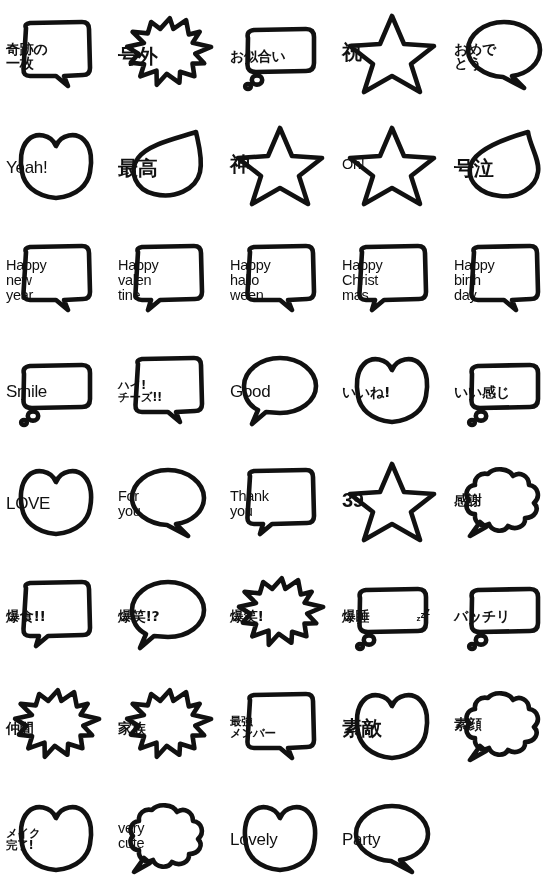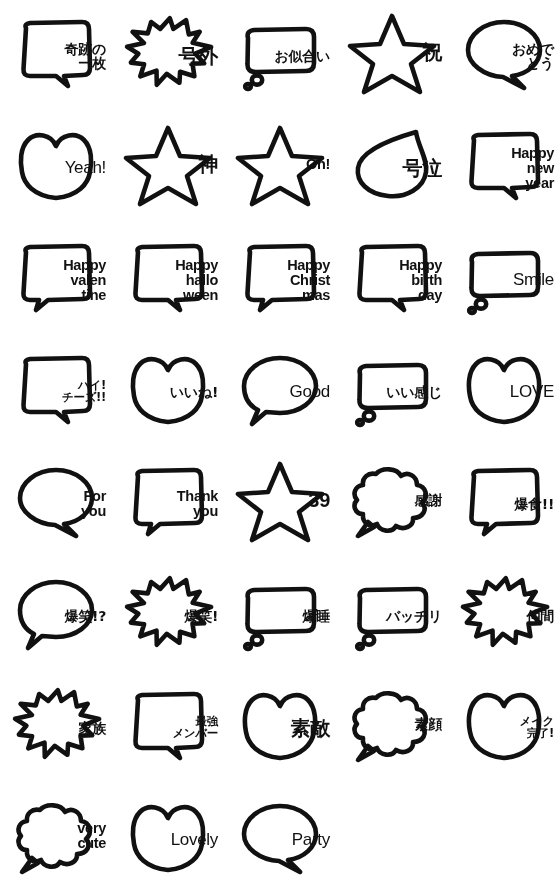--- a/index.html
+++ b/index.html
@@ -30,34 +30,34 @@
     position:absolute;
     left:0;top:0;
     width:100px;height:100px;
     overflow:visible;
   }
   .lbl{
     position:absolute;
     left:0;right:0;
     top:50%;
     transform:translateY(-50%);
-    text-align:right;
+    text-align:left;
     color:#111111;
     font-weight:700;
     line-height:1.02;
     letter-spacing:-0.3px;
     white-space:pre-line;
     pointer-events:none;
     z-index:3;
   }
   
   .s-jp   {font-size:14px;font-family:"DejaVu Sans",sans-serif;font-weight:700;}
   .s-jp-s {font-size:11.5px;font-family:"DejaVu Sans",sans-serif;font-weight:700;}
   .s-jp-l {font-size:20px;font-family:"DejaVu Sans",sans-serif;font-weight:700;}
-  .s-en   {font-size:14.5px;font-family:"Liberation Sans",sans-serif;font-weight:700;}
+  .s-en   {font-size:14.5px;font-family:"Liberation Sans",sans-serif;font-weight:400;}
   .s-en-l {font-size:17px;font-family:"Liberation Sans",sans-serif;font-weight:400;}
   .s-num  {font-size:20px;font-family:"Liberation Sans",sans-serif;font-weight:700;}
 
   .nudge-up{top:46%;}
 
   
   .zzz{
     position:absolute;
     right:12px;top:44px;
     font-size:9px;font-weight:700;color:#111;
@@ -117,20 +117,27 @@
     <div class="cell">
       <div class="emoji"><span><svg viewBox="0 0 100 100" xmlns="http://www.w3.org/2000/svg">
             <g fill="#ffffff" stroke="#111111" stroke-width="4.6" stroke-linejoin="round" stroke-linecap="round">
               <path d="M50 28 C45 16 30 14 22 22 C14 30 14 44 16 54 C18 66 28 78 50 80 C72 78 82 66 84 54 C86 44 86 30 78 22 C70 14 55 16 50 28 Z"></path>
             </g>
           </svg></span><div class="lbl s-en-l">Yeah!</div></div>
     </div>
     <div class="cell">
       <div class="emoji"><span><svg viewBox="0 0 100 100" xmlns="http://www.w3.org/2000/svg">
             <g fill="#ffffff" stroke="#111111" stroke-width="4.6" stroke-linejoin="round" stroke-linecap="round">
+              <path d="M78 14 C60 20 30 26 20 40 C10 54 18 72 36 76 C56 81 78 72 82 54 C85 40 80 24 78 14 Z"></path>
+            </g>
+          </svg></span><div class="lbl s-jp-l">最高</div></div>
+    </div>
+    <div class="cell">
+      <div class="emoji"><span><svg viewBox="0 0 100 100" xmlns="http://www.w3.org/2000/svg">
+            <g fill="#ffffff" stroke="#111111" stroke-width="4.6" stroke-linejoin="round" stroke-linecap="round">
               <path d="M50 10 L62 38 L92 40 L69 58 L78 86 L50 70 L22 86 L31 58 L8 40 L38 38 Z"></path>
             </g>
           </svg></span><div class="lbl s-jp-l nudge-up">神</div></div>
     </div>
     <div class="cell">
       <div class="emoji"><span><svg viewBox="0 0 100 100" xmlns="http://www.w3.org/2000/svg">
             <g fill="#ffffff" stroke="#111111" stroke-width="4.6" stroke-linejoin="round" stroke-linecap="round">
               <path d="M50 10 L62 38 L92 40 L69 58 L78 86 L50 70 L22 86 L31 58 L8 40 L38 38 Z"></path>
             </g>
           </svg></span><div class="lbl s-en nudge-up">Oh!</div></div>
@@ -200,30 +207,30 @@
       <div class="emoji"><span><svg viewBox="0 0 100 100" xmlns="http://www.w3.org/2000/svg">
             <g fill="#ffffff" stroke="#111111" stroke-width="4.6" stroke-linejoin="round" stroke-linecap="round">
               <path d="M20 22 Q18 18 24 17 L76 16 Q83 16 83 23 L84 62 Q84 69 77 69 L58 70 L62 80 L50 70 L24 70 Q17 70 17.5 63 Z"></path>
             </g>
           </svg></span><div class="lbl s-jp-s">ハイ!
 チーズ!!</div></div>
     </div>
     <div class="cell">
       <div class="emoji"><span><svg viewBox="0 0 100 100" xmlns="http://www.w3.org/2000/svg">
             <g fill="#ffffff" stroke="#111111" stroke-width="4.6" stroke-linejoin="round" stroke-linecap="round">
+              <path d="M50 16 C70 16 86 29 86 44 C86 59 70 71 50 71 L36 70 L22 82 L28 68 C18 63 14 54 14 44 C14 29 30 16 50 16 Z"></path>
+            </g>
+          </svg></span><div class="lbl s-en-l">Good</div></div>
+    </div>
+    <div class="cell">
+      <div class="emoji"><span><svg viewBox="0 0 100 100" xmlns="http://www.w3.org/2000/svg">
+            <g fill="#ffffff" stroke="#111111" stroke-width="4.6" stroke-linejoin="round" stroke-linecap="round">
               <path d="M50 28 C45 16 30 14 22 22 C14 30 14 44 16 54 C18 66 28 78 50 80 C72 78 82 66 84 54 C86 44 86 30 78 22 C70 14 55 16 50 28 Z"></path>
             </g>
           </svg></span><div class="lbl s-jp">いいね!</div></div>
-    </div>
-    <div class="cell">
-      <div class="emoji"><span><svg viewBox="0 0 100 100" xmlns="http://www.w3.org/2000/svg">
-            <g fill="#ffffff" stroke="#111111" stroke-width="4.6" stroke-linejoin="round" stroke-linecap="round">
-              <path d="M50 16 C70 16 86 29 86 44 C86 59 70 71 50 71 L36 70 L22 82 L28 68 C18 63 14 54 14 44 C14 29 30 16 50 16 Z"></path>
-            </g>
-          </svg></span><div class="lbl s-en-l">Good</div></div>
     </div>
     <div class="cell">
       <div class="emoji"><span><svg viewBox="0 0 100 100" xmlns="http://www.w3.org/2000/svg">
             <g fill="#ffffff" stroke="#111111" stroke-width="4.6" stroke-linejoin="round" stroke-linecap="round">
               <path d="M18 32 Q16 25 24 24 L76 23 Q84 23 84 31 L84 57 Q84 65 76 65 L26 66 Q17 66 17.5 58 Z"></path>
               <ellipse cx="27" cy="74" rx="5.2" ry="4.6"></ellipse>
               <ellipse cx="18" cy="80.5" rx="2.8" ry="2.5"></ellipse>
             </g>
           </svg></span><div class="lbl s-jp">いい感じ</div></div>
     </div>

